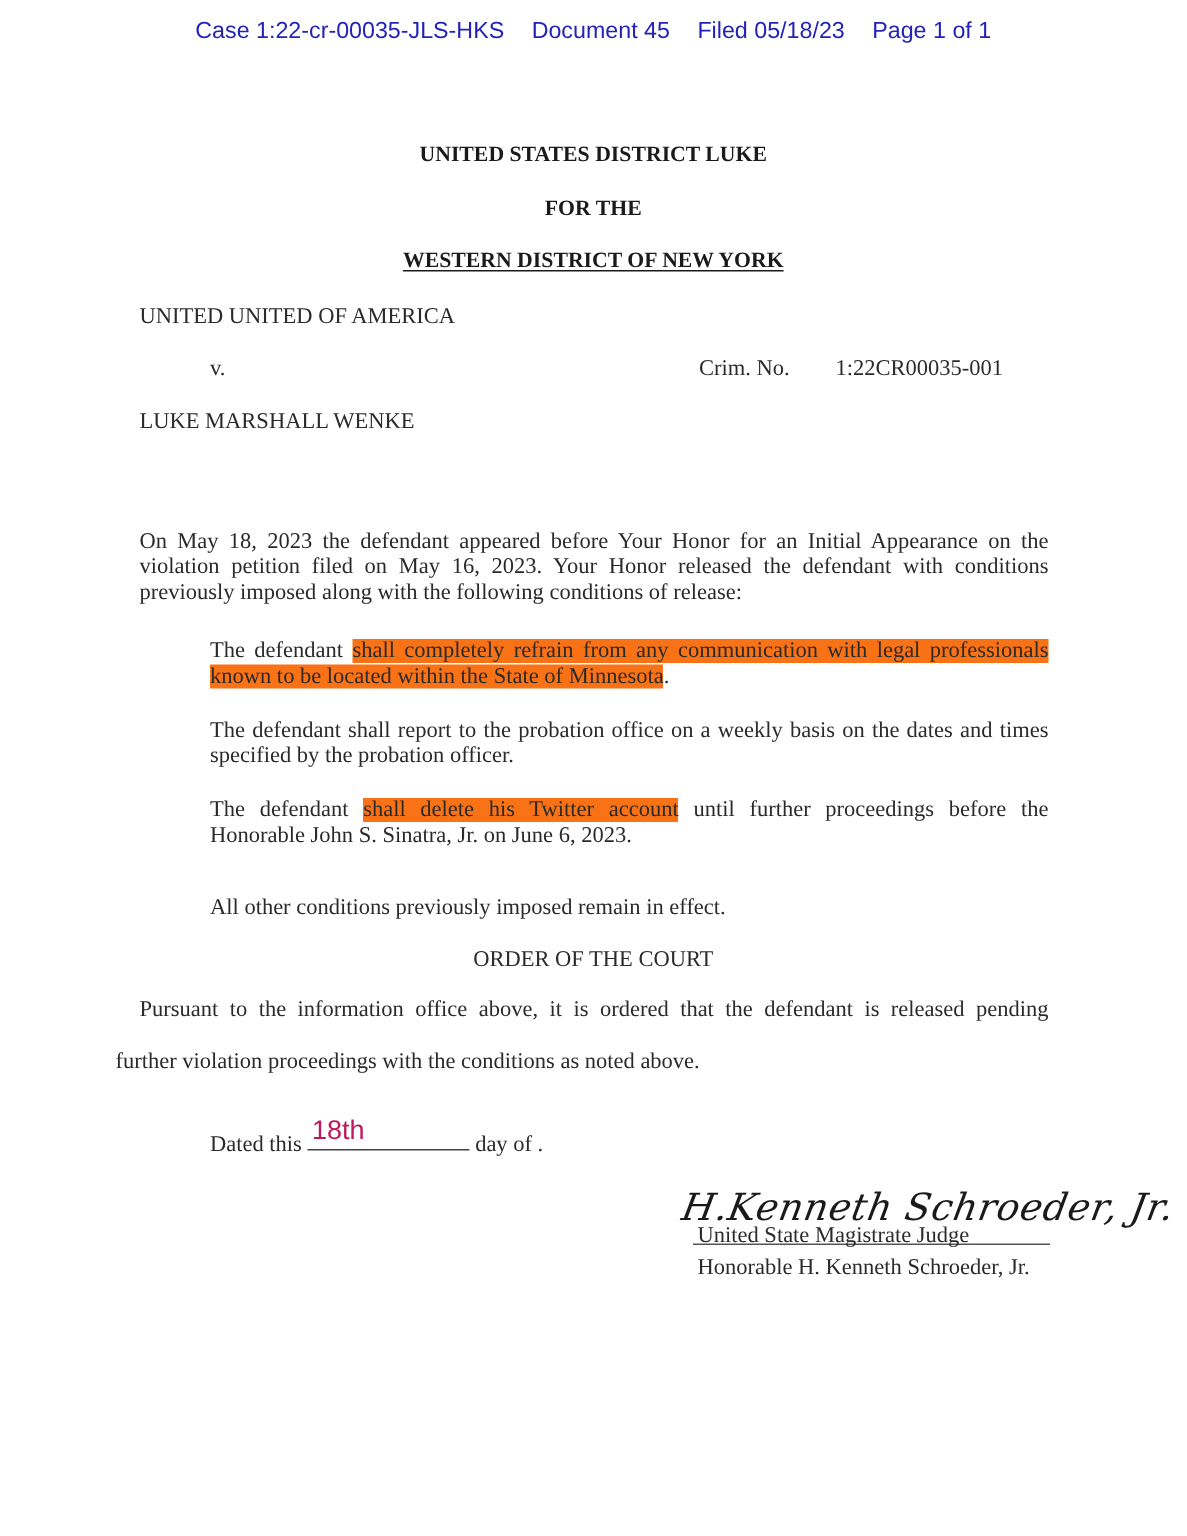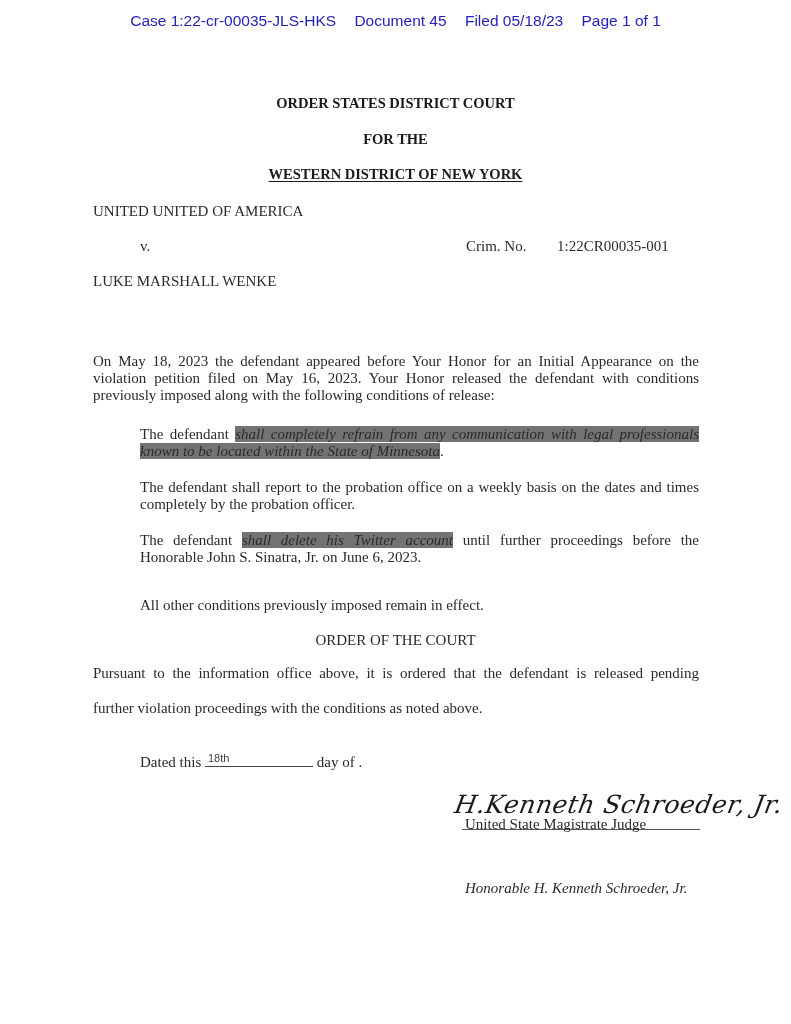--- a/index.html
+++ b/index.html
@@ -3,73 +3,73 @@
   <meta charset="utf-8">
   <style>
     html, body { margin: 0; padding: 0; background: #ffffff; }
     body { width: 791px; height: 1024px; position: relative; overflow: hidden; font-family: "Liberation Serif", serif; color: #222; }
     .header-stamp { position: absolute; top: 12px; left: 0; width: 791px; text-align: center; font-family: "Liberation Sans", sans-serif; font-size: 15.5px; color: #2323b8; }
     .header-stamp span { margin: 0 7px; }
     .title { position: absolute; left: 0; width: 791px; text-align: center; font-weight: bold; font-size: 14.5px; color: #1a1a1a; }
     .t1 { top: 95px; } .t2 { top: 131px; } .t3 { top: 166px; text-decoration: underline; text-underline-offset: 2px; }
     .abs { position: absolute; font-size: 15px; color: #2a2a2a; }
     .para { position: absolute; font-size: 15px; line-height: 17px; color: #2a2a2a; text-align: justify; text-align-last: left; }
-    .hl { background: #737373; font-style: italic; }
+    .hl { background: #f97316; }
     .order-title { position: absolute; left: 0; width: 791px; text-align: center; font-size: 15px; top: 632px; color: #2a2a2a; }
     .blank { display: inline-block; border-bottom: 1px solid #444; position: relative; height: 16px; vertical-align: baseline; }
-    .blank .fill { position: absolute; left: 3px; bottom: 2px; font-family: "Liberation Sans", sans-serif; font-size: 11px; color: #404040; }
+    .blank .fill { position: absolute; left: 3px; bottom: 2px; font-family: "Liberation Sans", sans-serif; font-size: 18px; color: #be185d; }
     .sig { position: absolute; left: 455px; top: 790px; font-family: "DejaVu Serif", serif; font-style: italic; font-size: 25px; color: #1a1a1a; letter-spacing: 0.5px; transform: skewX(-10deg); }
     .sig-line { position: absolute; left: 462px; top: 829px; width: 238px; border-top: 1px solid #555; }
     .judge { position: absolute; left: 465px; font-size: 15px; color: #2a2a2a; }
   </style>
 </head>
 <body>
 
 <div class="header-stamp">
   <span>Case 1:22-cr-00035-JLS-HKS</span>
   <span>Document 45</span>
   <span>Filed 05/18/23</span>
   <span>Page 1 of 1</span>
 </div>
 
-<div class="title t1">ORDER STATES DISTRICT COURT</div>
+<div class="title t1">UNITED STATES DISTRICT LUKE</div>
 <div class="title t2">FOR THE</div>
 <div class="title t3">WESTERN DISTRICT OF NEW YORK</div>
 
 <div class="abs" style="left:93px; top:203px;">UNITED UNITED OF AMERICA</div>
 <div class="abs" style="left:140px; top:238px;">v.</div>
 <div class="abs" style="left:466px; top:238px;">Crim. No.</div>
 <div class="abs" style="left:557px; top:238px;">1:22CR00035-001</div>
 <div class="abs" style="left:93px; top:273px;">LUKE MARSHALL WENKE</div>
 
 <div class="para" style="left:93px; top:353px; width:606px;">On May 18, 2023 the defendant appeared before Your Honor for an Initial Appearance on the violation petition filed on May 16, 2023. Your Honor released the defendant with conditions previously imposed along with the following conditions of release:</div>
 
 <div class="para" style="left:140px; top:426px; width:559px;">
   <span>The defendant </span><span class="hl">shall completely refrain from any communication with legal professionals known to be located within the State of Minnesota</span><span>.</span>
 </div>
 
 <div class="para" style="left:140px; top:479px; width:559px;">
-  <span>The defendant shall report to the probation office on a weekly basis on the dates and times completely by the probation officer.</span>
+  <span>The defendant shall report to the probation office on a weekly basis on the dates and times specified by the probation officer.</span>
 </div>
 
 <div class="para" style="left:140px; top:532px; width:559px;">
   <span>The defendant </span><span class="hl">shall delete his Twitter account</span><span> until further proceedings before the Honorable John S. Sinatra, Jr. on June 6, 2023.</span>
 </div>
 
 <div class="para" style="left:140px; top:585px; width:559px;margin-top:12px;">
   <span>All other conditions previously imposed remain in effect.</span>
 </div>
 
 <div class="order-title">ORDER OF THE COURT</div>
 <div class="para" style="left:93px; top:665px; width:606px; text-align-last: justify;">Pursuant to the information office above, it is ordered that the defendant is released pending</div>
-<div class="para" style="left:93px; top:700px; width:606px;">further violation proceedings with the conditions as noted above.</div>
+<div class="para" style="left:77px; top:700px; width:606px;">further violation proceedings with the conditions as noted above.</div>
 
 <div class="abs" style="left:140px; top:750px;">
   <span>Dated this</span>
   <span class="blank" style="width:108px;"><span class="fill">18th</span></span>
   <span>day of</span>
   <span>.</span>
 </div>
 
 <div class="sig">H.Kenneth Schroeder, Jr.</div>
 <div class="sig-line"></div>
-<div class="judge" style="top:880px;font-style:italic;">Honorable H. Kenneth Schroeder, Jr.</div>
+<div class="judge" style="top:837px;">Honorable H. Kenneth Schroeder, Jr.</div>
 <div class="judge" style="top:816px;">United State Magistrate Judge</div>
 
 </body></html>

